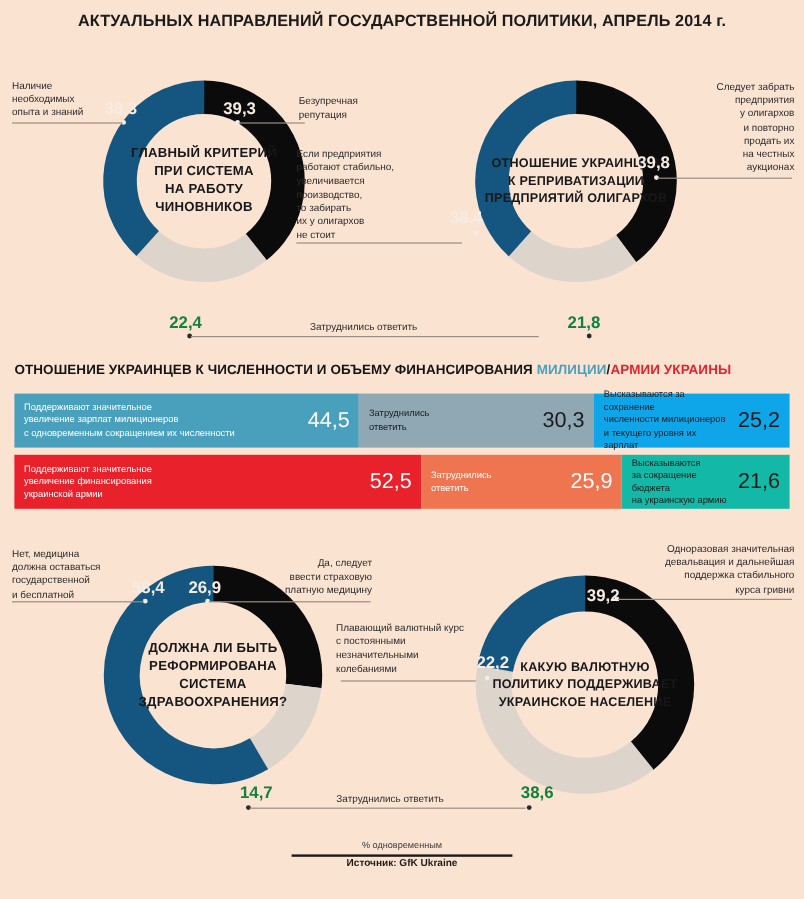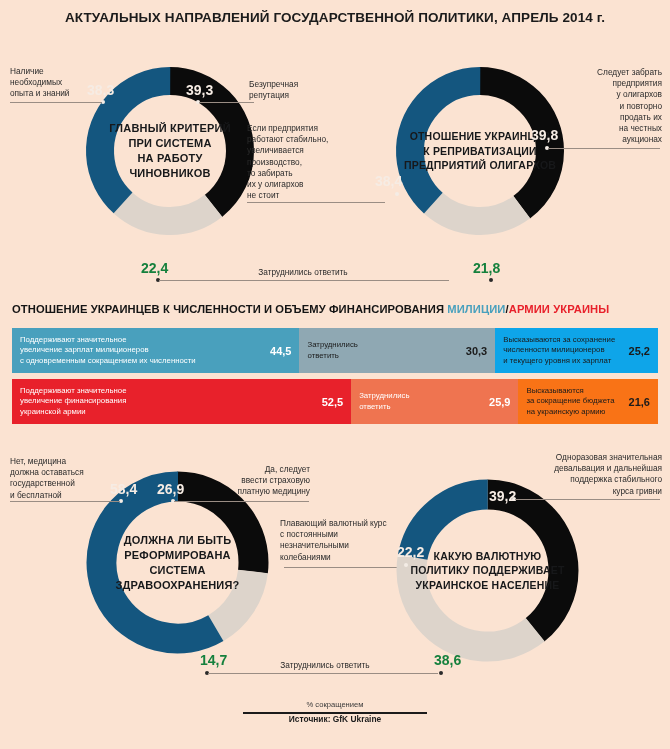--- a/index.html
+++ b/index.html
@@ -67,21 +67,21 @@
   .sec-head .arm { color: #e8212b; }
 
   
   .bar-row { position: absolute; left: 12px; display: flex; height: 45px; width: 646px; }
   .seg { position: relative; display: flex; align-items: center; height: 100%; }
   .seg .stext {
     font-size: 7.8px; line-height: 10.4px; padding-left: 8px; white-space: pre-line;
     flex: 1 1 auto;
   }
   .seg .snum {
-    font-weight: bold; font-size: 11px; padding: 0 8px 0 4px; white-space: nowrap;
+    font-weight: normal; font-size: 18px; padding: 0 8px 0 4px; white-space: nowrap;
   }
 
   
   .foot { position: absolute; left: 0; width: 670px; text-align: center; }
   .foot-pct { top: 700px; font-size: 7.6px; color: #3a3a3a; }
   .foot-rule {
     position: absolute; left: 243px; top: 712px; width: 184px; height: 2px; background: #1b1b1b;
   }
   .foot-src { top: 714px; font-size: 8.4px; font-weight: bold; color: #1b1b1b; }
 </style>
@@ -195,21 +195,21 @@
       <div class="stext">Поддерживают значительное
 увеличение финансирования
 украинской армии</div>
       <div class="snum">52,5</div>
     </div>
     <div class="seg" style="width:25.9%; background:#ef7450; color:#ffffff;">
       <div class="stext">Затруднились
 ответить</div>
       <div class="snum">25,9</div>
     </div>
-    <div class="seg" style="width:21.6%; background:#f97316; color:#1b1b1b;">
+    <div class="seg" style="width:21.6%; background:#14b8a6; color:#1b1b1b;">
       <div class="stext">Высказываются
 за сокращение бюджета
 на украинскую армию</div>
       <div class="snum">21,6</div>
     </div>
   </div>
 
   <div class="donut-wrap" style="left:85px; top:470px; width:185px; height:185px;">
     <svg class="donut" width="185" height="185" viewBox="0 0 185 185">
       <circle r="76" cx="92.5" cy="92.5" fill="none" stroke="#0b0b0b" stroke-width="30" stroke-dasharray="128.5 349.0" transform="rotate(-90 92.5 92.5)"></circle>
@@ -268,17 +268,17 @@
 девальвация и дальнейшая
 поддержка стабильного
 курса гривни</div>
 
   <div class="val light" style="left:397px; top:544px;">22,2</div>
   <div class="dot light" style="left:404px; top:563px;"></div>
 
   <div class="val" style="left:434px; top:652px;">38,6</div>
   <div class="dot" style="left:439px; top:671px;"></div>
 
-  <div class="foot foot-pct">% сокращением</div>
+  <div class="foot foot-pct">% одновременным</div>
   <div class="foot-rule"></div>
   <div class="foot foot-src">Источник: GfK Ukraine</div>
 
 </div>
 
 </body></html>

